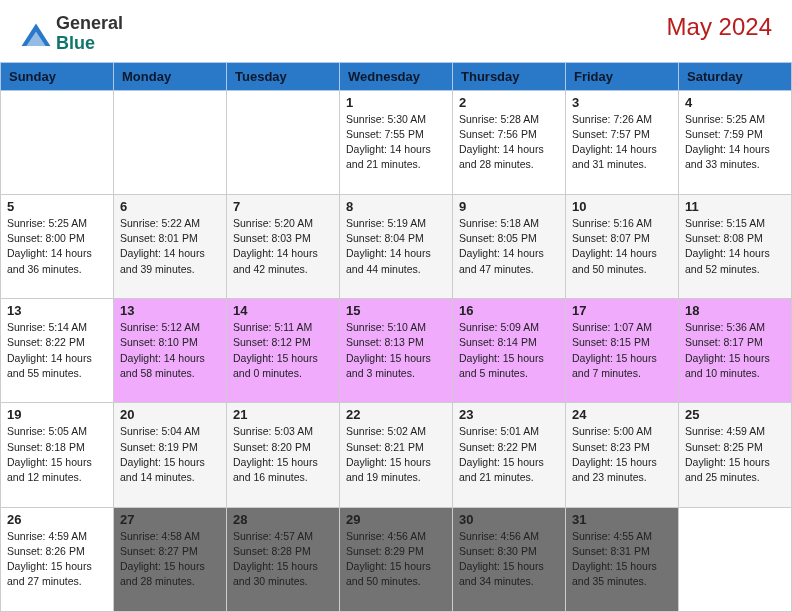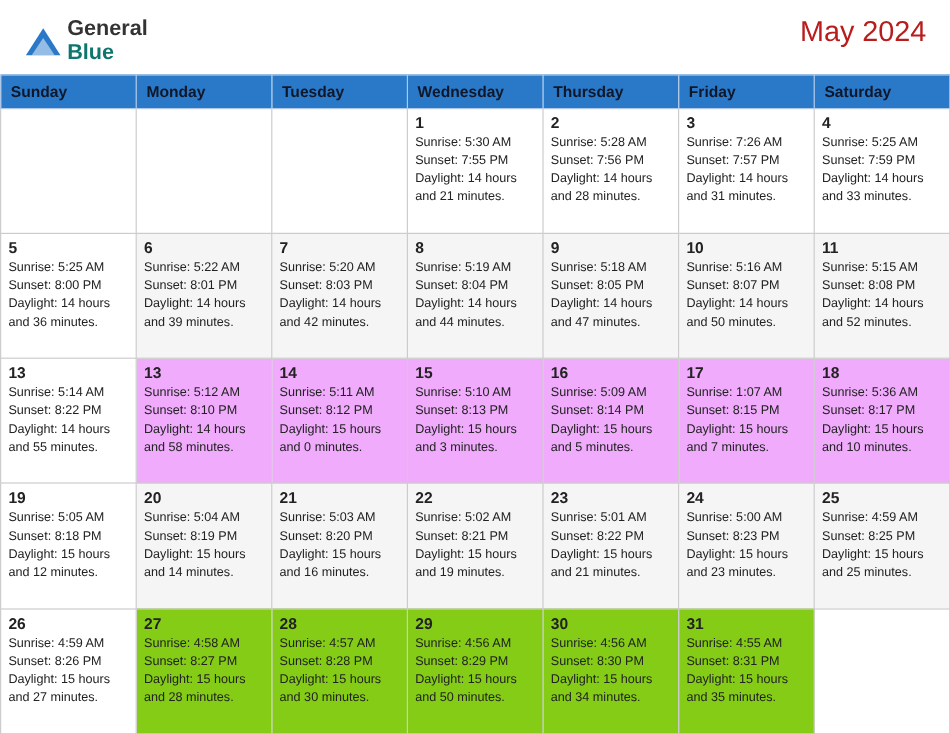--- a/index.html
+++ b/index.html
@@ -104,21 +104,21 @@
       color: #222;
     }
     .empty-cell {
       background: #fff !important;
     }
     
     .row-1 td { background: #fff; }
     .row-2 td { background: #f0f0f0; }
     .row-3 td { background: #f0abfc; }
     .row-4 td { background: #f0f0f0; }
-    .row-5 td { background: #84cc16; }
+    .row-5 td { background: #737373; }
   </style>
 </head>
 <body>
 
 <div class="page">
   <div class="header">
     <div class="logo">
       <svg class="logo-icon" viewBox="0 0 40 40">
         <polygon points="20,2 38,30 2,30" fill="#2979c8"></polygon>
         <polygon points="20,12 32,30 8,30" fill="#fff" opacity="0.5"></polygon>

